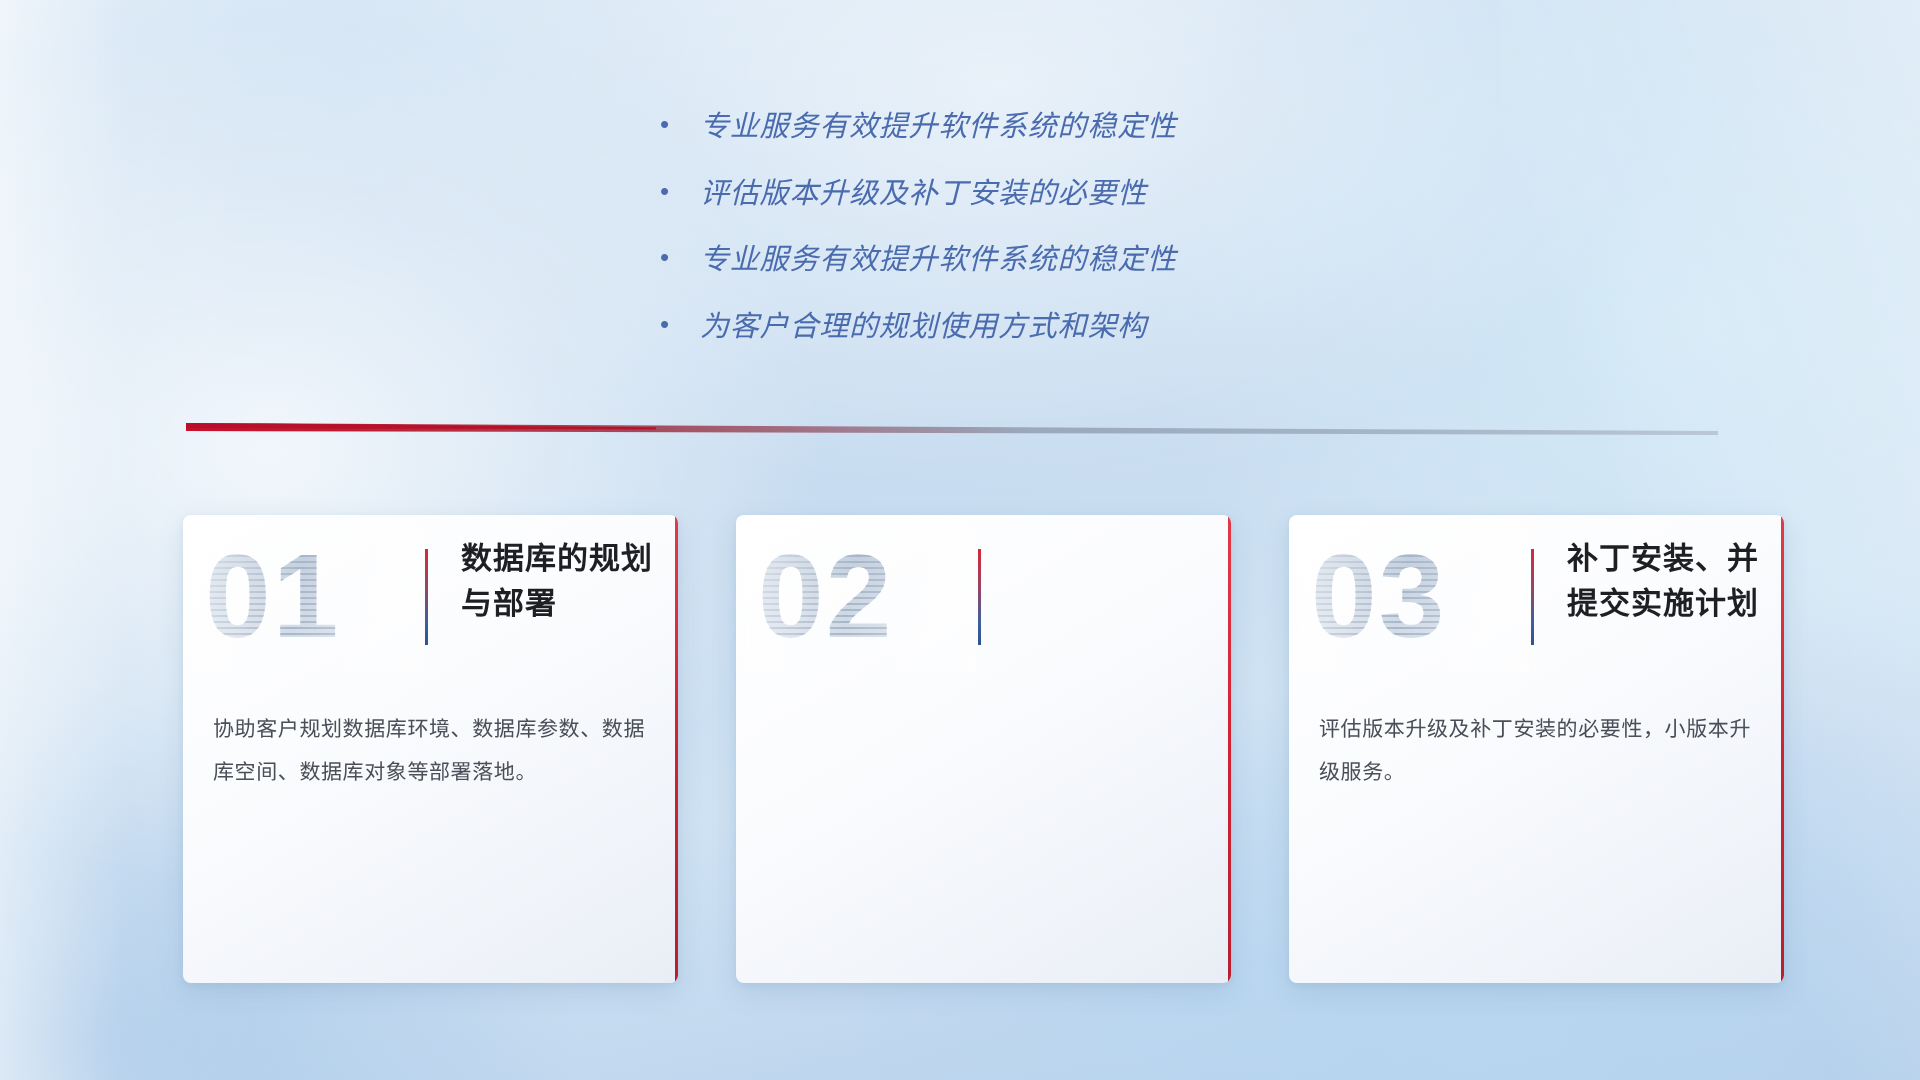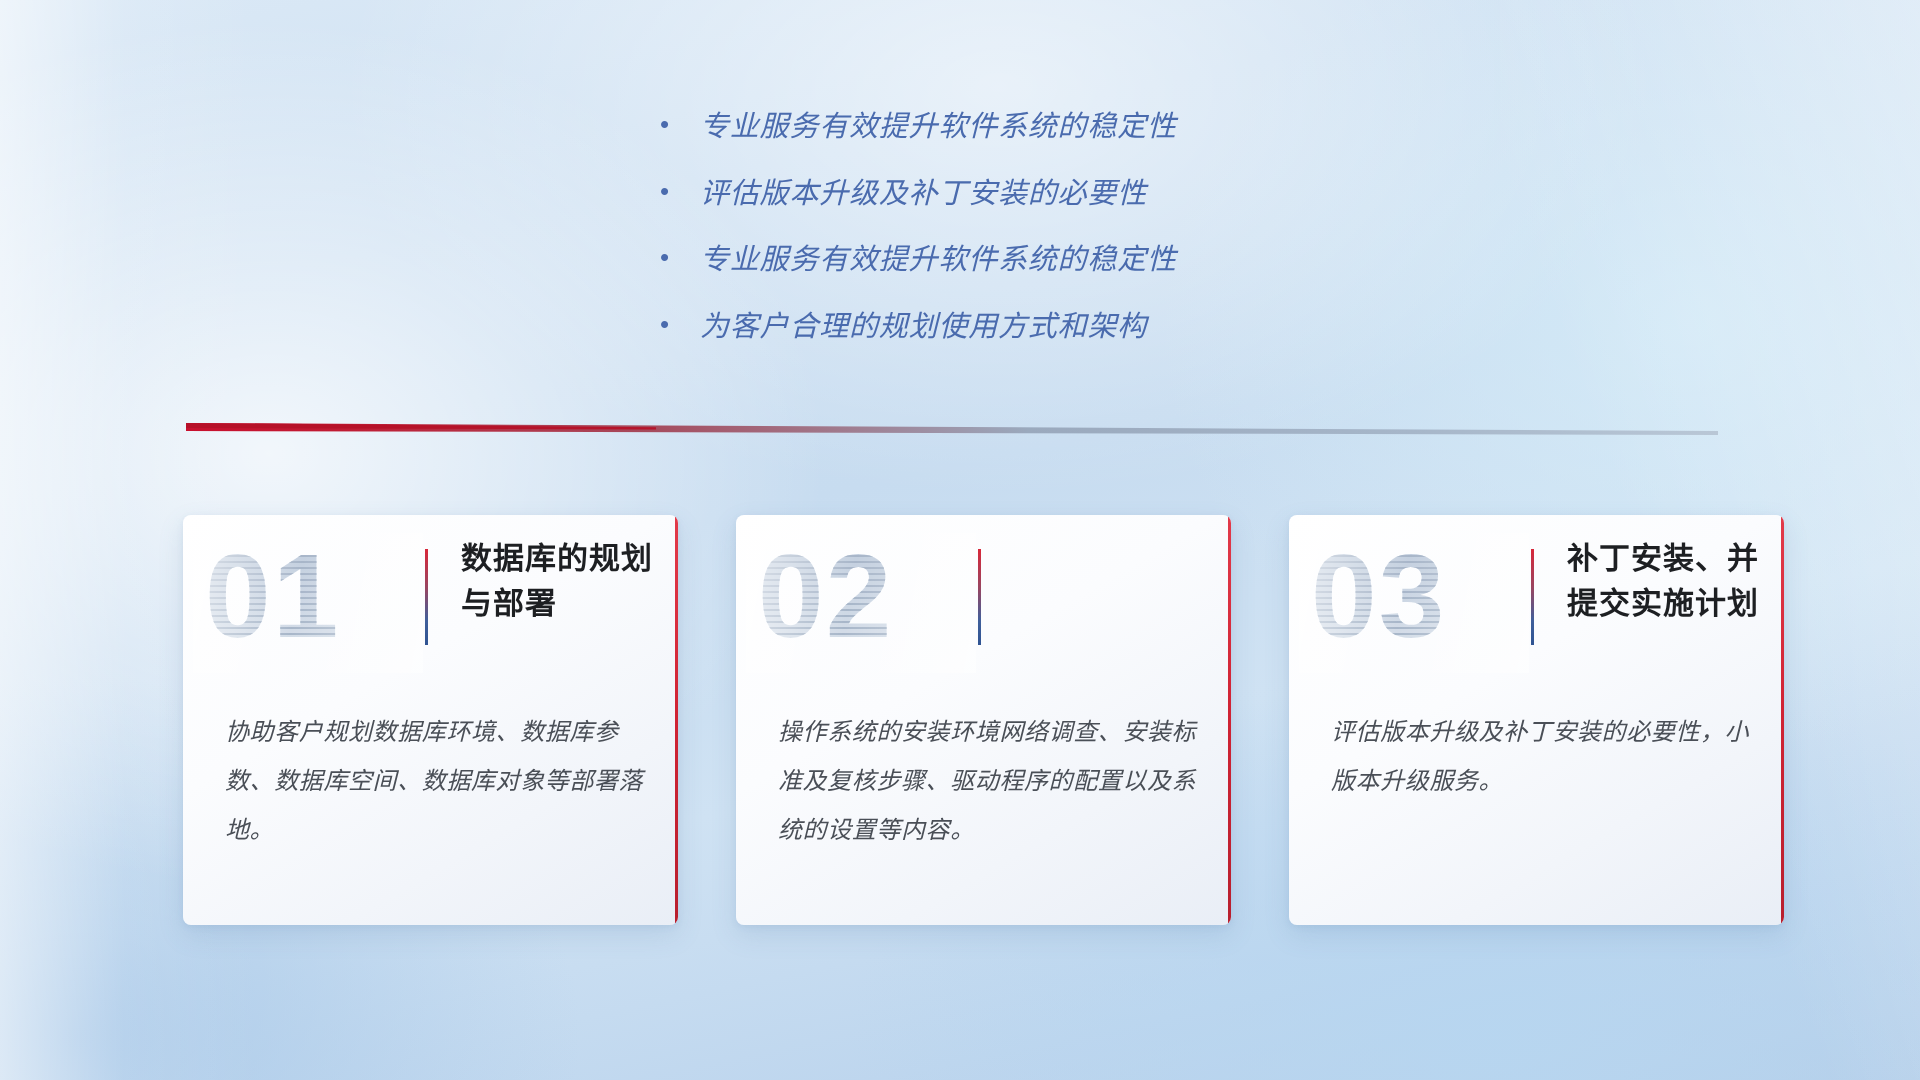--- a/index.html
+++ b/index.html
@@ -91,21 +91,21 @@
     left: 183px;
     top: 515px;
     width: 1600px;
     display: flex;
     gap: 58px;
     z-index: 4;
   }
   .card {
     position: relative;
     flex: 0 0 495px;
-    height: 410px;
+    height: 468px;
     border-radius: 8px;
     overflow: hidden;
     background:
       linear-gradient(150deg, #ffffff 0%, #fbfcfe 40%, #f2f5fa 72%, #e9eef6 100%);
     box-shadow: 0 10px 26px rgba(90,125,170,0.16), 0 2px 6px rgba(90,125,170,0.10);
   }
   .card-accent {
     position: absolute;
     top: 0; right: 0;
     width: 3px;
@@ -165,28 +165,27 @@
     width: 200px;
     font-size: 31px;
     line-height: 1.45;
     font-weight: 600;
     color: #1d1f22;
     letter-spacing: 1px;
   }
 
   .card-body {
     position: absolute;
-    left: 42px;
+    left: 30px;
     right: 30px;
     top: 192px;
-    font-size: 24px;
+    font-size: 21px;
     line-height: 2.05;
     color: #4a4f57;
     letter-spacing: 0.6px;
-    font-style: italic;
   }
 </style>
 </head>
 <body>
 
 <div id="stage">
 
   <div class="bullet-list">
 
     <div class="bullet-row">
@@ -241,21 +240,20 @@
       <div class="card-body">协助客户规划数据库环境、数据库参数、数据库空间、数据库对象等部署落地。</div>
     </div>
 
     <div class="card">
       <div class="card-accent"></div>
       <div class="card-head">
         <div class="card-num">02</div>
         <div class="card-num-fade"></div>
         <div class="card-rule"></div>
       </div>
-      <div class="card-body">操作系统的安装环境网络调查、安装标准及复核步骤、驱动程序的配置以及系统的设置等内容。</div>
     </div>
 
     <div class="card">
       <div class="card-accent"></div>
       <div class="card-head">
         <div class="card-num">03</div>
         <div class="card-num-fade"></div>
         <div class="card-rule"></div>
         <div class="card-title">补丁安装、并提交实施计划</div>
       </div>

